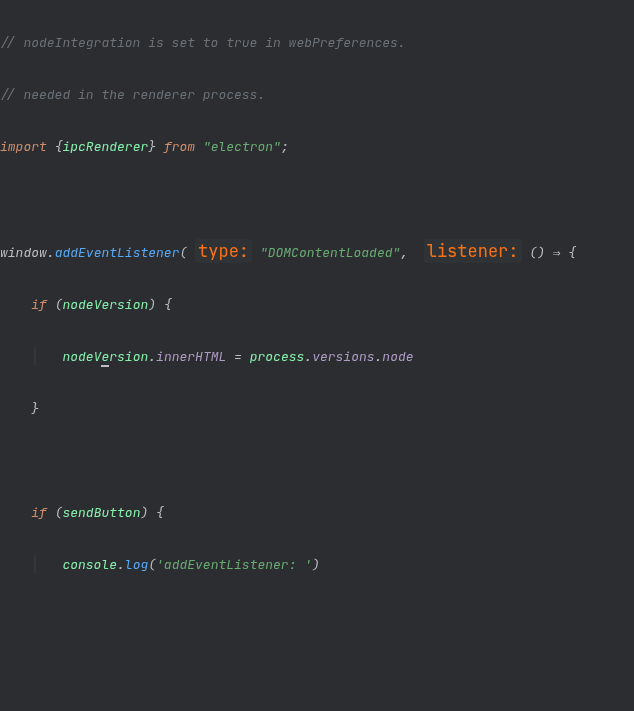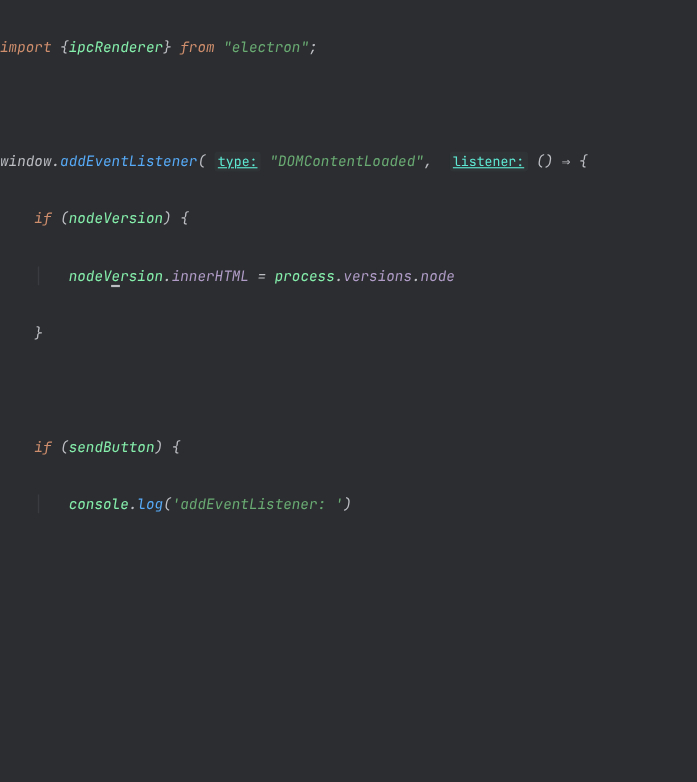--- a/index.html
+++ b/index.html
@@ -24,29 +24,31 @@
     padding: 0;
   }
   .c-comment { color: #6a7178; }
   .c-keyword { color: #cf8e6d; }
   .c-ident { color: #86efac; text-align: center; }
   .c-punct { color: #bcbec4; }
   .c-brace { color: #bcbec4; }
   .c-method { color: #b09cc7; }
   .c-method2 { color: #57aaf7; }
   .c-string { color: #6aab73; }
-  .c-hint { color: #5eead4; font-size: 12px; font-style: normal; background: rgba(120,124,130,0.08); padding: 1px 3px; border-radius: 3px; text-decoration: underline;}
+  .c-hint { color: #f97316; font-size: 17px; font-style: normal; background: rgba(120,124,130,0.08); padding: 1px 3px; border-radius: 3px;}
   .c-arrow { color: #bcbec4; }
   .c-global { color: #bcbec4; }
   .indent-guide { color: #393b40; font-style: normal;}
 </style>
 </head>
 <body>
 
 <div class="code-container">
+<span class="line"><span class="c-comment">// nodeIntegration is set to true in webPreferences.</span></span>
+<span class="line"><span class="c-comment">// needed in the renderer process.</span></span>
 <span class="line"><span class="c-keyword">import</span> <span class="c-brace">{</span><span class="c-ident">ipcRenderer</span><span class="c-brace">}</span> <span class="c-keyword">from</span> <span class="c-string">"electron"</span><span class="c-punct">;</span></span>
 <span class="line"> </span>
 <span class="line"><span class="c-global">window</span><span class="c-punct">.</span><span class="c-method2">addEventListener</span><span class="c-punct">(</span> <span class="c-hint">type:</span> <span class="c-string">"DOMContentLoaded"</span><span class="c-punct">,</span>  <span class="c-hint">listener:</span> <span class="c-arrow">() ⇒ {</span></span>
 <span class="line">    <span class="c-keyword">if</span> <span class="c-punct">(</span><span class="c-ident">nodeVersion</span><span class="c-punct">)</span> <span class="c-brace">{</span></span>
 <span class="line">    <span class="indent-guide">│</span>   <span class="c-ident">nodeV<span style="border-bottom:2px solid #bcbec4;">e</span>rsion</span><span class="c-punct">.</span><span class="c-method">innerHTML</span> <span class="c-punct">=</span> <span class="c-ident">process</span><span class="c-punct">.</span><span class="c-method">versions</span><span class="c-punct">.</span><span class="c-method">node</span></span>
 <span class="line">    <span class="c-brace">}</span></span>
 <span class="line"> </span>
 <span class="line">    <span class="c-keyword">if</span> <span class="c-punct">(</span><span class="c-ident">sendButton</span><span class="c-punct">)</span> <span class="c-brace">{</span></span>
 <span class="line">    <span class="indent-guide">│</span>   <span class="c-ident">console</span><span class="c-punct">.</span><span class="c-method2">log</span><span class="c-punct">(</span><span class="c-string">'addEventListener: '</span><span class="c-punct">)</span></span>
 

